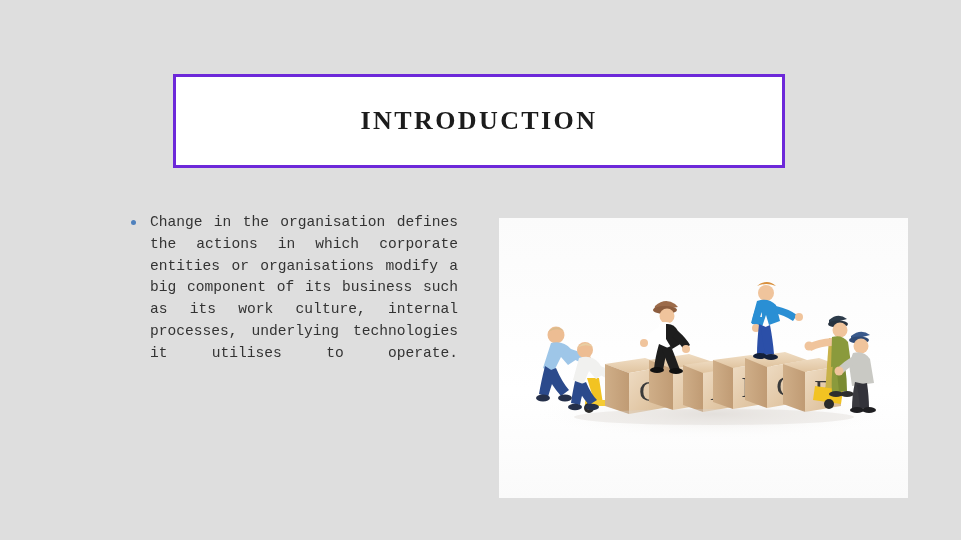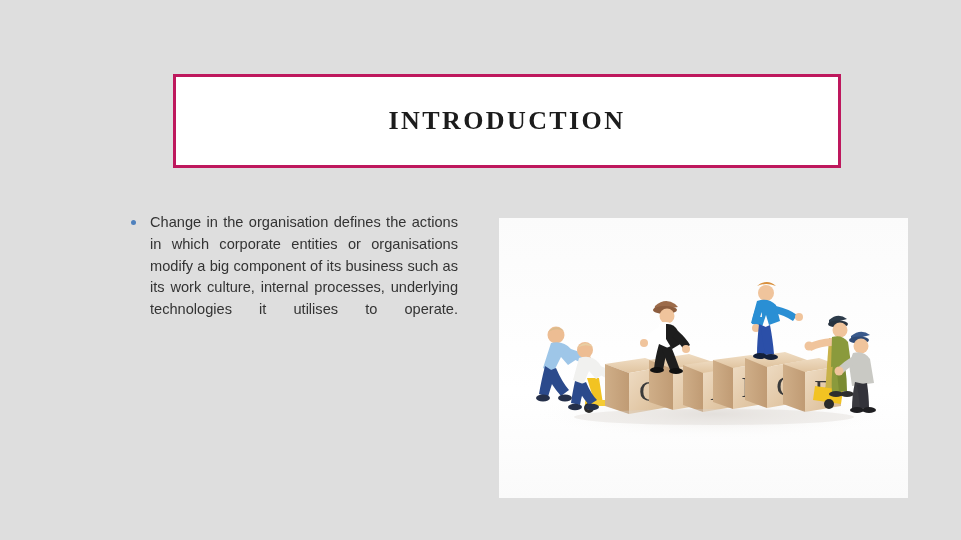--- a/index.html
+++ b/index.html
@@ -17,24 +17,24 @@
     height: 540px;
     background: #dedede;
     overflow: hidden;
   }
 
   
   .title-box {
     position: absolute;
     left: 173px;
     top: 74px;
-    width: 668px;
+    width: 612px;
     height: 94px;
     background: #ffffff;
-    border: 3px solid #be185d;
+    border: 3px solid #6d28d9;
     box-sizing: border-box;
     display: flex;
     align-items: center;
     justify-content: center;
   }
   .title-text {
     font-family: "Liberation Serif", serif;
     font-weight: bold;
     font-size: 26px;
     letter-spacing: 2.4px;
@@ -48,21 +48,21 @@
     position: absolute;
     left: 128px;
     top: 212px;
     width: 330px;
   }
   .bullet-item {
     position: relative;
     padding-left: 22px;
     margin-bottom: 15px;
     text-align: justify;
-    font-family: Liberation Sans, sans-serif;
+    font-family: Liberation Mono, monospace;
     font-size: 14.6px;
     line-height: 21.8px;
     color: #333333;
     -webkit-hyphens: none;
     hyphens: none;
   }
   .bullet-item:last-child { margin-bottom: 0; }
   .bullet-dot {
     position: absolute;
     left: 3px;

